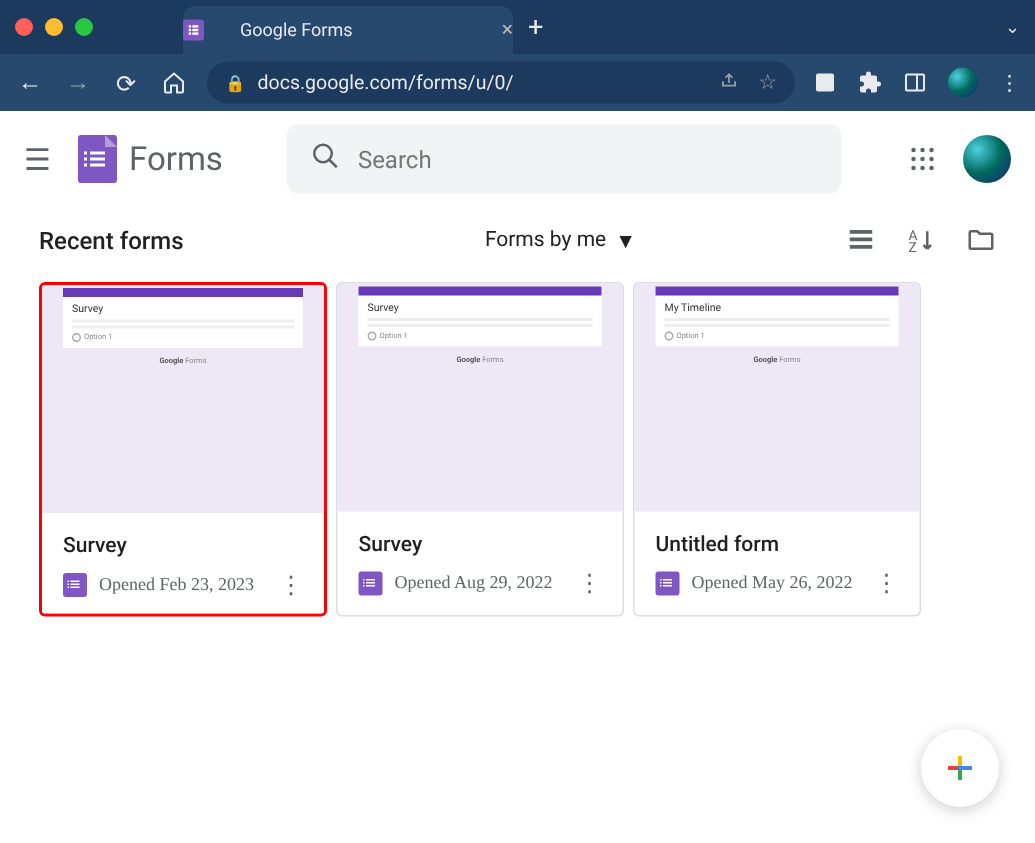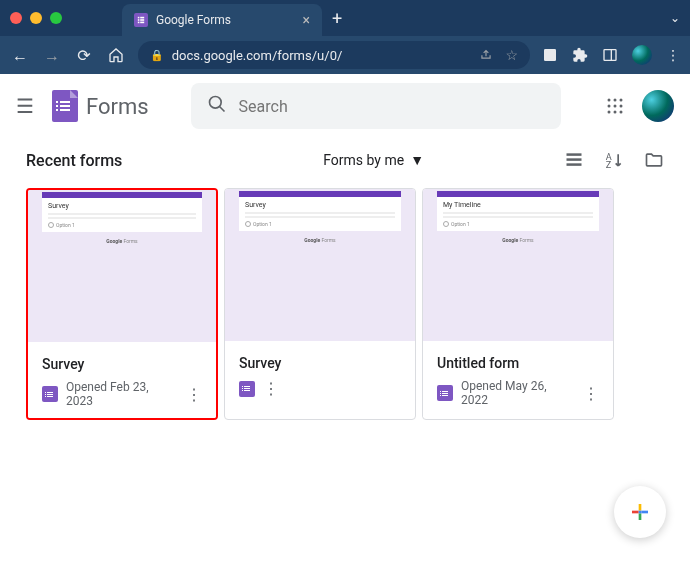--- a/index.html
+++ b/index.html
@@ -5,21 +5,21 @@
   * { margin: 0; padding: 0; box-sizing: border-box; font-family: -apple-system, BlinkMacSystemFont, "Segoe UI", Roboto, Arial, sans-serif; }
   body { width: 690px; height: 562px; background: #fff; overflow: hidden; position: relative; }
   
   
   .browser-top { background: #1c3a5e; height: 36px; display: flex; align-items: center; padding: 0 10px; }
   .traffic-lights { display: flex; gap: 8px; margin-right: 60px; }
   .tl { width: 12px; height: 12px; border-radius: 50%; }
   .tl-red { background: #ff5f57; }
   .tl-yellow { background: #febc2e; }
   .tl-green { background: #28c840; }
-  .tab { background: #27496d; border-radius: 8px 8px 0 0; height: 32px; margin-top:4px; display: flex; align-items: center; padding: 0 12px; gap: 8px; width: 200px; color: #e8eaed; font-size: 12px; }
+  .tab { background: #27496d; border-radius: 8px 8px 0 0; height: 32px; margin-top:4px; display: flex; align-items: center; padding: 0 0; gap: 24px; width: 220px; color: #e8eaed; font-size: 12px; }
   .tab-icon { width: 14px; height: 14px; background: #7e57c2; border-radius: 2px; display:flex; align-items:center; justify-content:center;}
   .tab-icon svg { width:8px; height:8px;}
   .tab-title { flex: 1; white-space: nowrap; overflow: hidden; }
   .tab-close { font-size: 14px; cursor: pointer; color:#bbb; }
   .new-tab { color: #e8eaed; font-size: 18px; margin-left: 10px; cursor:pointer; }
   .chevron-down-top { margin-left:auto; color:#e8eaed; font-size:12px; cursor:pointer;}
   
   .browser-toolbar { background: #27496d; height: 38px; display: flex; align-items: center; padding: 0 10px; gap: 12px; }
   .nav-btn { color: #9aa0a6; font-size: 16px; cursor: pointer; display:flex; align-items:center; justify-content:center; width:20px; }
   .nav-btn.active { color: #e8eaed; }
@@ -68,21 +68,21 @@
   .thumb-option::before { content:''; width:4px; height:4px; border:1px solid #aaa; border-radius:50%;}
   .thumb-footer { text-align:center; font-size:5px; color:#888; margin-top:6px;}
   .thumb-footer b { color:#555;}
   .card-footer { padding: 14px 14px 10px; background:#fff;}
   .card-title { font-size: 14px; color: #202124; margin-bottom: 8px; font-weight:500;}
   .card-meta { display: flex; align-items: center; gap: 8px; }
   .form-icon { width: 16px; height: 16px; background: #7e57c2; border-radius: 2px; display:flex; align-items:center; justify-content:center;}
   .form-icon-lines { display:flex; flex-direction:column; gap:1px;}
   .form-icon-lines span { width:6px; height:1px; background:#fff; position:relative;}
   .form-icon-lines span::before { content:''; position:absolute; left:-2px; width:1px; height:1px; background:#fff;}
-  .card-date { font-size: 12px; color: #5f6368; flex:1;}
+  .card-date { font-size: 12px; color: #5f6368; flex:1;font-family:Liberation Serif, serif;}
   .card-more { color: #5f6368; cursor:pointer; font-size:16px;}
   
   
   .fab { position: absolute; bottom: 24px; right: 24px; width: 52px; height: 52px; border-radius: 50%; background: #fff; box-shadow: 0 2px 10px rgba(0,0,0,0.2); display: flex; align-items: center; justify-content: center; cursor:pointer;}
   .fab svg { width:24px; height:24px;}
 </style>
 </head>
 <body>
 
 <div class="browser-top">
@@ -260,20 +260,21 @@
     <div class="card-footer">
       <div class="card-title">Survey</div>
       <div class="card-meta">
         <div class="form-icon">
           <div class="form-icon-lines">
                 <span></span>
                 <span></span>
                 <span></span>
               </div>
         </div>
+        <div class="card-date">Opened Aug 29, 2022</div>
         <div class="card-more">⋮</div>
       </div>
     </div>
       </div>
       <div class="card">
     <div class="thumb">
       <div class="thumb-content">
         <div class="thumb-title">My Timeline</div>
         <div class="thumb-line"></div>
         <div class="thumb-line"></div>

